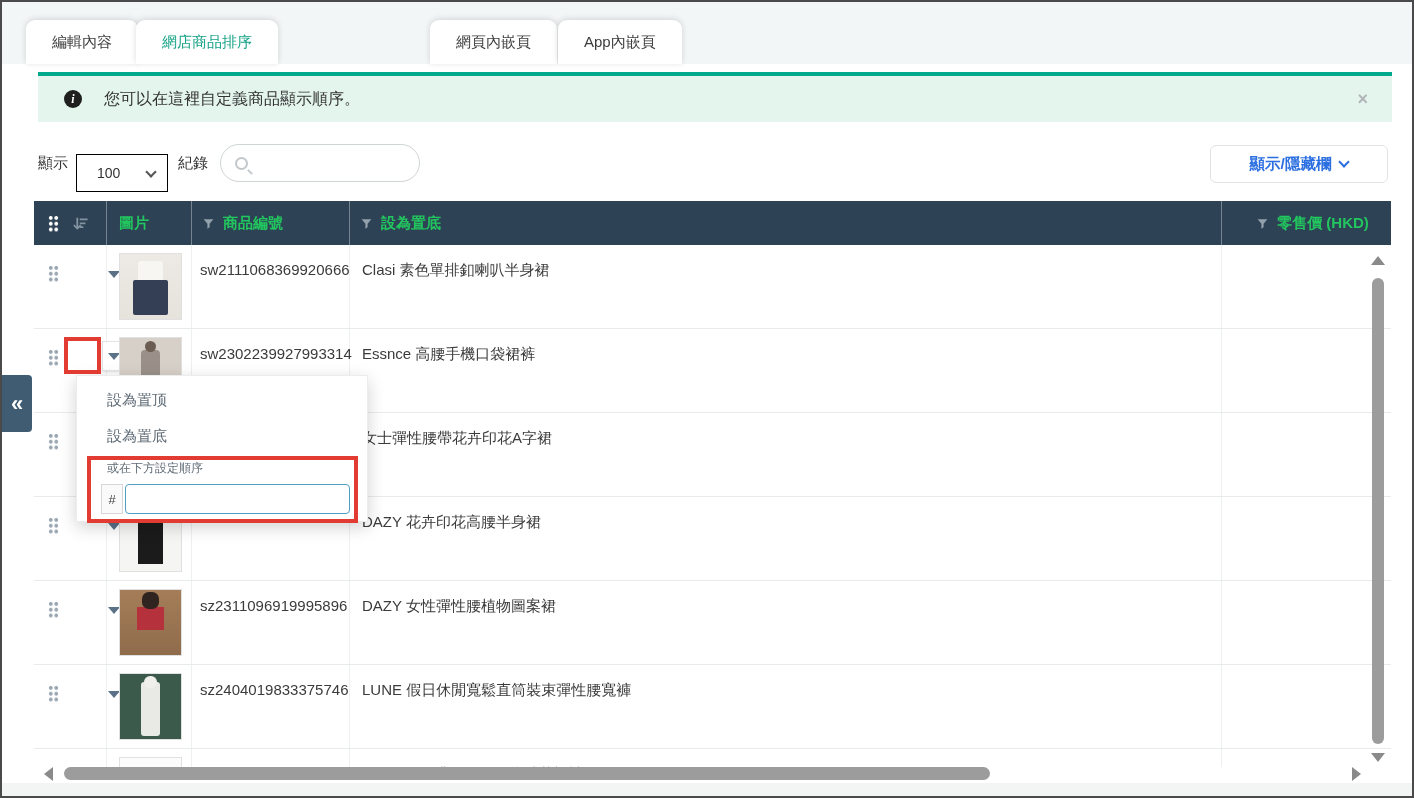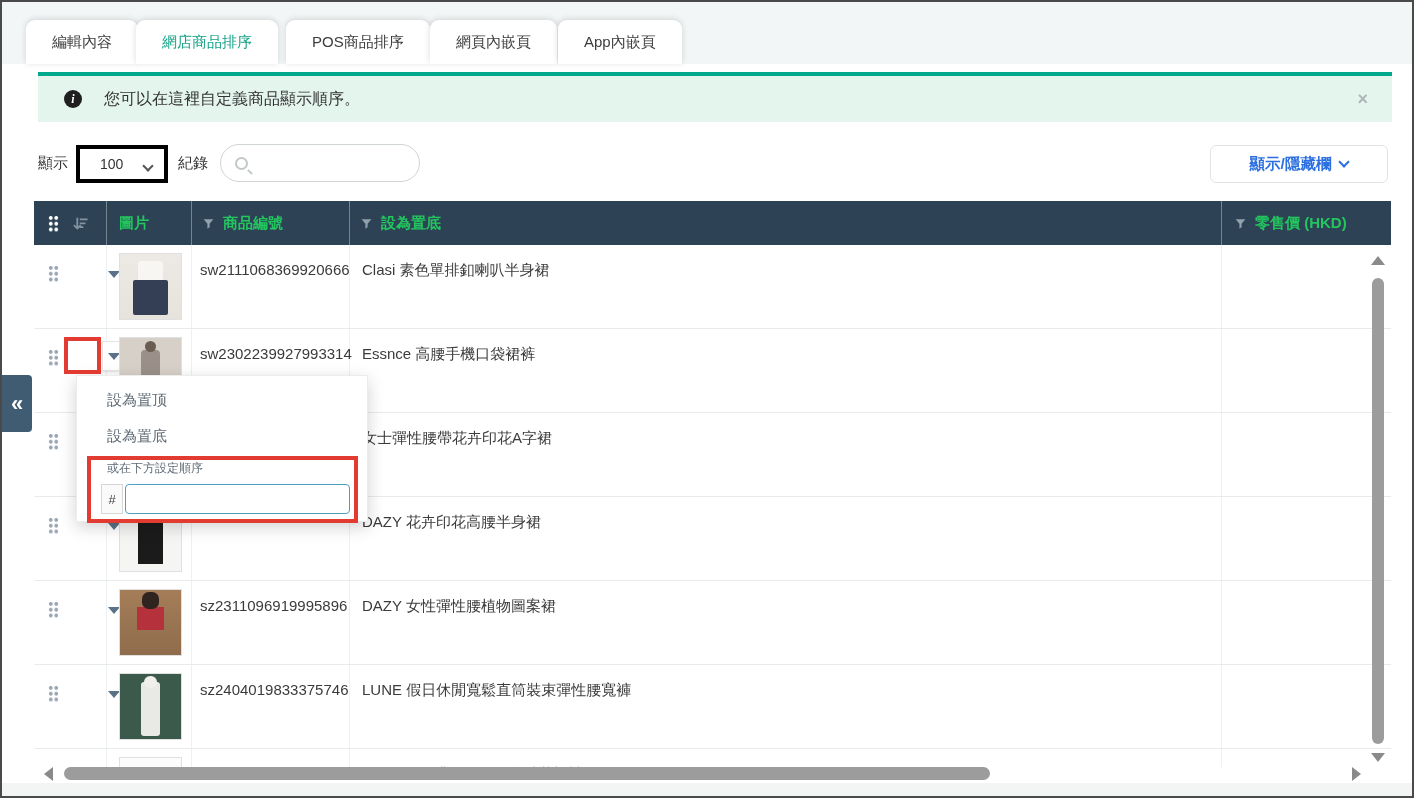--- a/index.html
+++ b/index.html
@@ -23,22 +23,22 @@
              font-size:12px; font-weight:bold; font-family:"Liberation Serif",serif; font-style:italic; }
   .info-ic::after { content:"i"; }
   .banner-text { margin-left:22px; font-size:16px; color:#333; }
   .banner-close { position:absolute; right:24px; top:13px; color:#b0b5b7; font-size:18px;
                   font-weight:bold; cursor:default; }
 
   
   .ctl-label { position:absolute; font-size:15px; color:#333; }
   .lbl-show { left:36px; top:152px; }
   .lbl-rec  { left:176px; top:152px; }
-  .pagesize { position:absolute; left:74px; top:143px; width:92px; height:38px; background:#fff;
-              border:4px solid #000000; display:flex; align-items:center; font-size:14px; color:#333; }
+  .pagesize { position:absolute; left:74px; top:152px; width:92px; height:38px; background:#fff;
+              border:1px solid #000000; display:flex; align-items:center; font-size:14px; color:#333; }
   .pagesize .val { margin-left:20px; }
   .chev { width:8px; height:8px; border-right:2px solid #555; border-bottom:2px solid #555;
           transform:rotate(45deg); margin-top:-3px; }
   .pagesize .chev { position:absolute; right:12px; top:16px; }
   .searchbox { position:absolute; left:218px; top:142px; width:200px; height:38px; background:#fff;
                border:1px solid #cfd4d6; border-radius:19px; display:flex; align-items:center; }
   .mag { position:relative; width:13px; height:13px; border:2px solid #c2c7ca; border-radius:50%;
          margin-left:14px; flex:none; }
   .mag::after { content:""; position:absolute; width:2px; height:6px; background:#c2c7ca;
                 transform:rotate(-45deg); left:12px; top:10px; }
@@ -48,21 +48,21 @@
              border:1px solid #e1e4e6; border-radius:6px; display:flex; align-items:center;
              justify-content:center; gap:9px; font-size:15.5px; font-weight:600; color:#2b6fe0; }
   .colsbtn .chev { border-color:#2b6fe0; border-width:2.5px; margin-top:-4px; }
 
   
   .thead { position:absolute; left:32px; top:199px; width:1357px; height:44px; background:#2d4355;
            display:flex; color:#22c55e; font-size:15px; font-weight:bold; }
   .hc { display:flex; align-items:center; border-right:1px solid rgba(255,255,255,.35); height:100%; }
   .hc:last-child { border-right:none; }
   .hc1{width:73px;} .hc2{width:85px; padding-left:12px;} .hc3{width:158px; padding-left:10px;}
-  .hc4{width:872px; padding-left:10px;} .hc5{width:169px; padding-left:12px;}
+  .hc4{width:872px; padding-left:10px;} .hc5{width:169px; padding-left:12px;justify-content:center;}
   .funnel { width:13px; height:13px; margin-right:8px; flex:none; }
   .dots { width:11px; height:17px;
           background-image:radial-gradient(circle, currentColor 1.7px, transparent 2.1px);
           background-size:5.5px 5.8px; flex:none; }
   .hc1 .dots { color:#fff; margin-left:14px; }
   .sort-ic { margin-left:13px; flex:none; }
 
   .tbody { position:absolute; left:32px; top:243px; width:1357px; height:522px; overflow:hidden;
            background:#fff; }
   .trow { display:flex; height:84px; border-bottom:1px solid #e8ebec; }
@@ -147,21 +147,20 @@
   .bottomstrip { position:absolute; left:0; bottom:0; width:100%; height:13px; background:#f3f5f5; }
 </style>
 </head>
 <body>
 
 <div class="viewport">
 
   <div class="tabsbar">
     <div class="tab tab1">編輯內容</div>
     <div class="tab tab2 active">網店商品排序</div>
-    <div class="tab tab3">POS商品排序</div>
     <div class="tab tab4">網頁內嵌頁</div>
     <div class="tab tab5">App內嵌頁</div>
   </div>
 
   <div class="banner">
     <span class="info-ic"></span>
     <span class="banner-text">您可以在這裡自定義商品顯示順序。</span>
     <span class="banner-close">×</span>
   </div>
 

